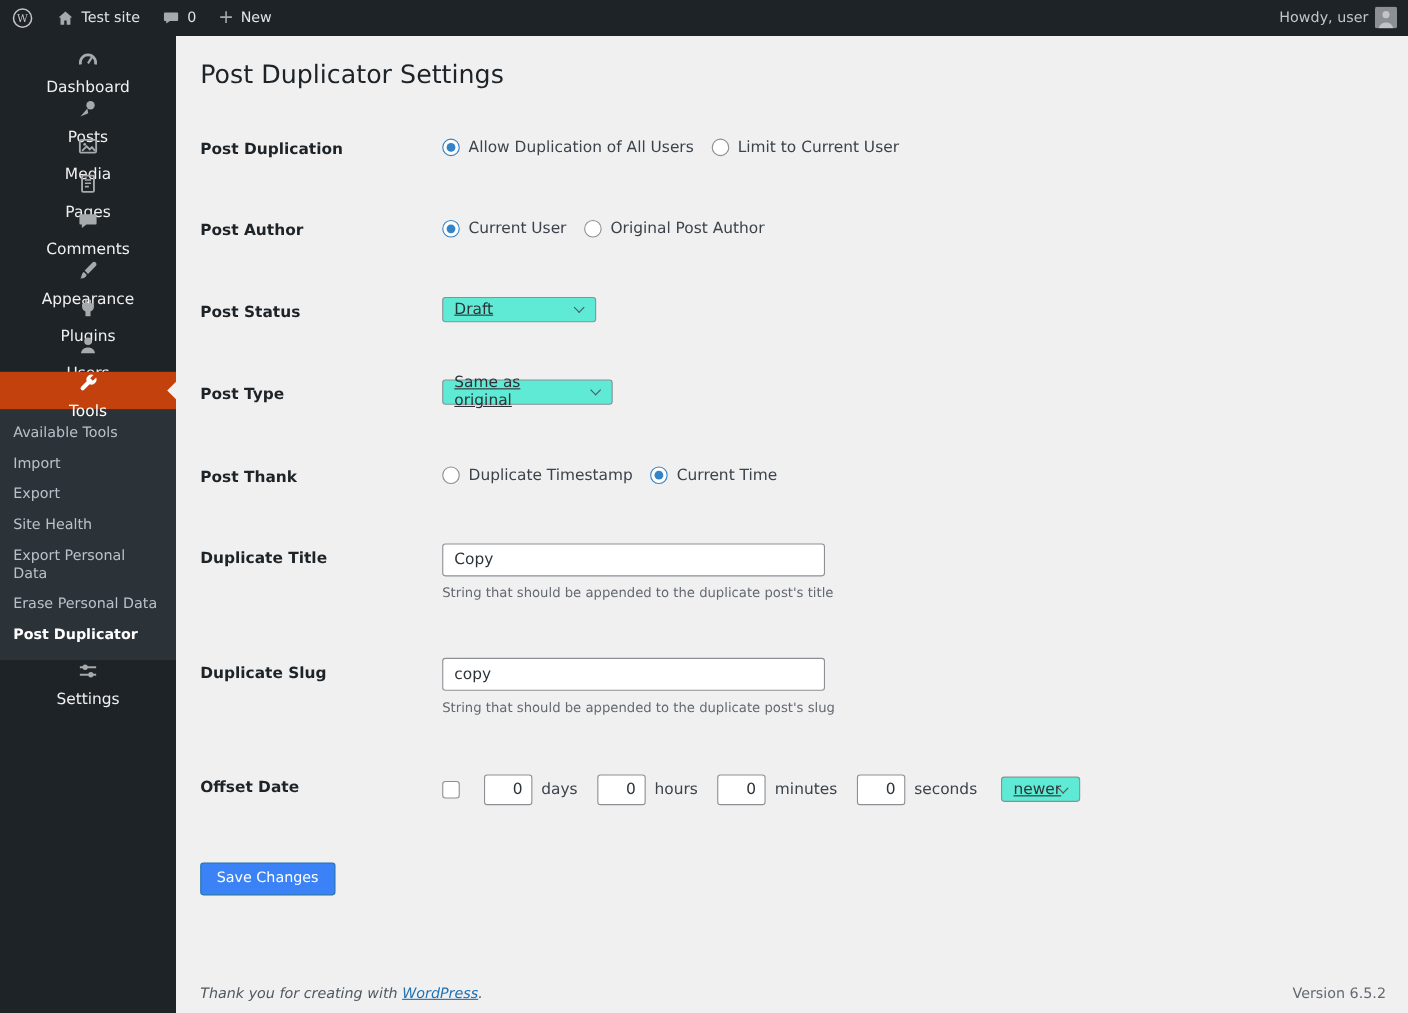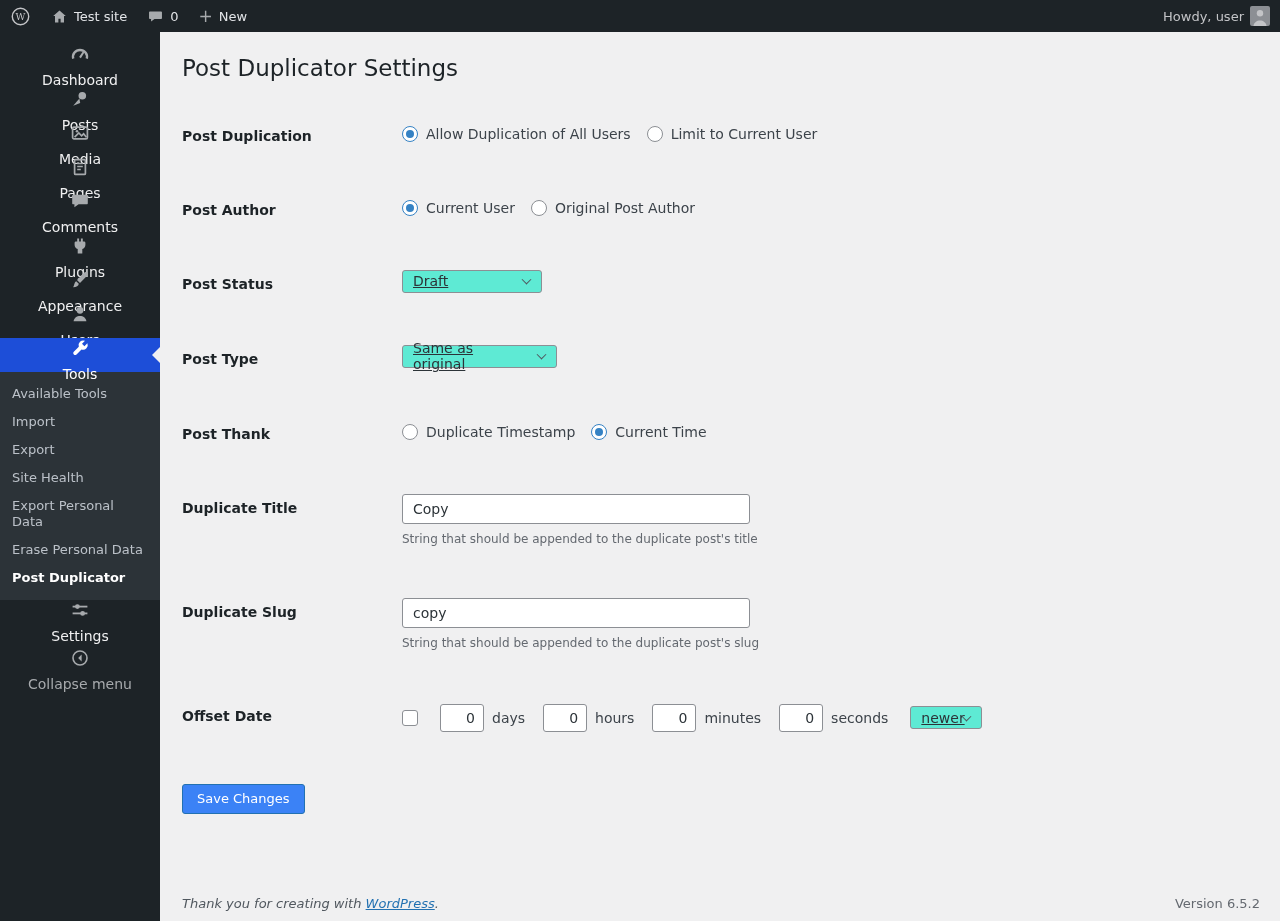--- a/index.html
+++ b/index.html
@@ -37,21 +37,21 @@
     z-index:50; overflow:hidden;
   }
   .menu { list-style:none; padding-top:12px; }
   .menu-item {
     height:34px; display:flex; align-items:center; gap:8px;
     padding:0 8px; cursor:pointer; position:relative; color:#f0f0f1;flex-direction:column;
   }
   .menu-item .icon { width:20px; height:20px; color:#a7aaad; flex-shrink:0; }
   .menu-item .icon svg { width:20px; height:20px; display:block; }
   .menu-separator { height:11px; }
-  .menu-item.active { background:#1d4ed8; color:#fff;align-items:center; }
+  .menu-item.active { background:#c2410c; color:#fff;align-items:center; }
   .menu-item.active .icon { color:#fff; }
   .menu-item.active::after {
     content:""; position:absolute; right:0; top:50%; margin-top:-8px;
     border:8px solid transparent; border-right-color:#f0f0f1;
   }
   .submenu { background:#2c3338; padding:8px 0; }
   .submenu-item {
     display:block; padding:6px 12px; font-size:13px; color:#bbc1c8;
     cursor:pointer; text-decoration:none; line-height:16px;
   }
@@ -222,33 +222,33 @@
         <svg viewBox="0 0 20 20" fill="currentColor">
             <path d="M3.2 3.8h13.6c.6 0 1 .4 1 1v7.4c0 .6-.4 1-1 1H8.6l-4.2 3v-3H3.2c-.6 0-1-.4-1-1V4.8c0-.6.4-1 1-1z"></path>
           </svg>
       </span>
       <span>Comments</span>
     </li>
     <li class="menu-separator"></li>
     <li class="menu-item">
       <span class="icon">
         <svg viewBox="0 0 20 20" fill="currentColor">
-            <path d="M7.2 2.4v3.2H6c-.8 0-1.4.6-1.4 1.4v1.8c0 2 1.3 3.7 3.1 4.3v4.5h4.6v-4.5c1.8-.6 3.1-2.3 3.1-4.3V7c0-.8-.6-1.4-1.4-1.4h-1.2V2.4h-1.9v3.2H9.1V2.4z"></path>
-          </svg>
-      </span>
-      <span>Plugins</span>
-    </li>
-    <li class="menu-item">
-      <span class="icon">
-        <svg viewBox="0 0 20 20" fill="currentColor">
             <path d="M17 2.6c.9.9 1 2.3.1 3.2L10 13l-3-3 7.1-7.3c.8-.9 2-.9 2.9-.1z"></path>
             <path d="M6.2 11.2l2.6 2.6c-.3 2-2.2 3.4-5.8 3.4 1.4-1.1 1-4.8 3.2-6z"></path>
           </svg>
       </span>
       <span>Appearance</span>
+    </li>
+    <li class="menu-item">
+      <span class="icon">
+        <svg viewBox="0 0 20 20" fill="currentColor">
+            <path d="M7.2 2.4v3.2H6c-.8 0-1.4.6-1.4 1.4v1.8c0 2 1.3 3.7 3.1 4.3v4.5h4.6v-4.5c1.8-.6 3.1-2.3 3.1-4.3V7c0-.8-.6-1.4-1.4-1.4h-1.2V2.4h-1.9v3.2H9.1V2.4z"></path>
+          </svg>
+      </span>
+      <span>Plugins</span>
     </li>
     <li class="menu-item">
       <span class="icon">
         <svg viewBox="0 0 20 20" fill="currentColor">
             <circle cx="10" cy="6.3" r="3.4"></circle>
             <path d="M3.6 17.2c.5-3.4 3.1-5.3 6.4-5.3s5.9 1.9 6.4 5.3z"></path>
           </svg>
       </span>
       <span>Users</span>
     </li>
@@ -272,29 +272,20 @@
     <li class="menu-item">
       <span class="icon">
         <svg viewBox="0 0 20 20" fill="currentColor">
             <rect x="2.6" y="5.7" width="14.8" height="1.8"></rect>
             <circle cx="7.4" cy="6.6" r="2.4"></circle>
             <rect x="2.6" y="12.5" width="14.8" height="1.8"></rect>
             <circle cx="12.6" cy="13.4" r="2.4"></circle>
           </svg>
       </span>
       <span>Settings</span>
-    </li>
-    <li class="menu-item collapse-item">
-      <span class="icon">
-        <svg viewBox="0 0 20 20">
-            <circle cx="10" cy="10" r="7" fill="none" stroke="currentColor" stroke-width="1.6"></circle>
-            <path d="M11.6 6.6 8.2 10l3.4 3.4z" fill="currentColor"></path>
-          </svg>
-      </span>
-      <span>Collapse menu</span>
     </li>
   </ul>
 </div>
 
 <div class="content">
   <h1 class="page-title">Post Duplicator Settings</h1>
 
   <div class="settings-form">
 
     

